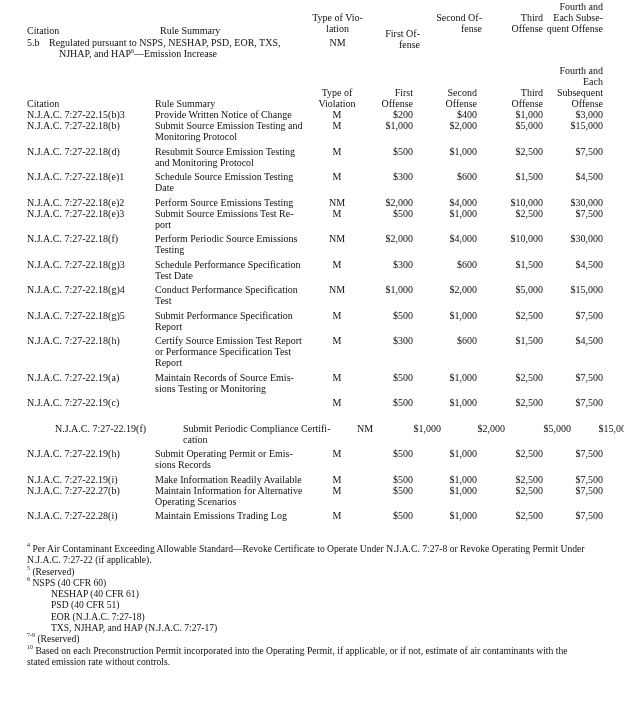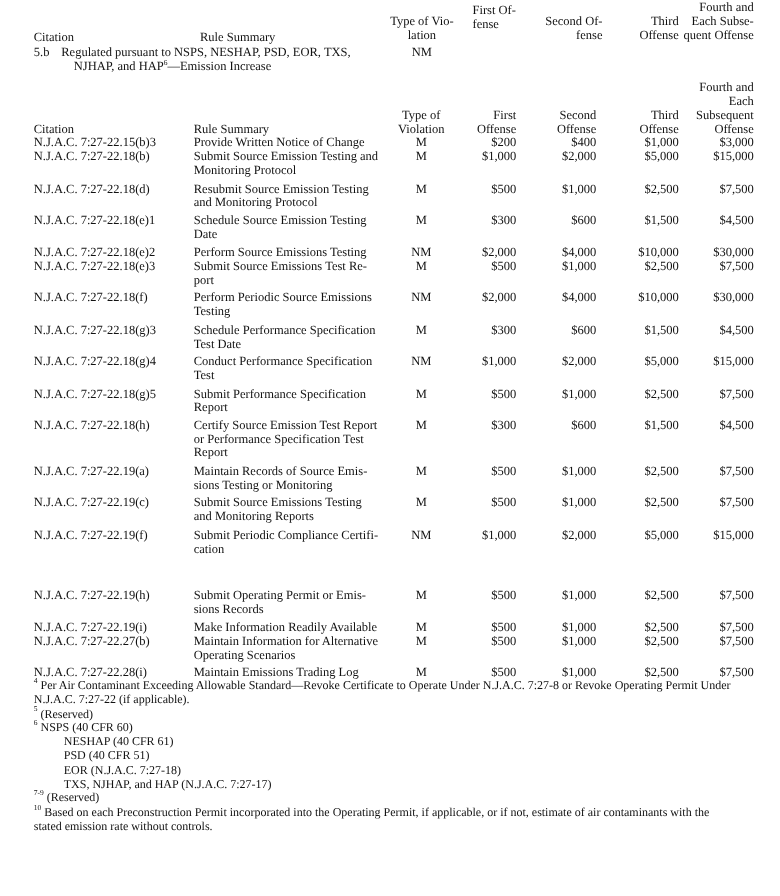--- a/index.html
+++ b/index.html
@@ -8,21 +8,21 @@
     font-family: "Liberation Serif", "DejaVu Serif", serif;
     color: #111; font-size: 10px; line-height: 11px;
   }
   .abs { position: absolute; }
   u, .u { }
 
   
   #top-citation-h { left: 27px; top: 25px; }
   #top-summary-h { left: 160px; top: 25px; }
   #top-type-h { left: 300px; top: 12px; width: 75px; text-align: center; }
-  #top-first-h { left: 378px; top: 3px; width: 42px; }
+  #top-first-h { left: 378px; top: 28px; width: 42px; text-align: right; }
   #top-second-h { left: 425px; top: 12px; width: 57px; text-align: right; }
   #top-third-h { left: 505px; top: 12px; width: 38px; text-align: right; }
   #top-fourth-h { left: 540px; top: 1px; width: 63px; text-align: right; }
   #top-row-num { left: 27px; top: 37px; }
   #top-row-text { left: 49px; top: 37px; width: 250px; }
   #top-row-type { left: 300px; top: 37px; width: 75px; text-align: center; }
 
   
   #main-header { position: absolute; left: 0; top: 61px; width: 624px; height: 48px; }
   .col-cit { position: absolute; left: 27px; width: 125px; }
@@ -247,38 +247,34 @@
         <div>sions Testing or Monitoring</div>
       </div>
     </div>
     <div class="row" style="height: 25.5px;">
       <div class="col-cit">N.J.A.C. 7:27-22.19(c)</div>
       <div class="col-type">M</div>
       <div class="col-f1">$500</div>
       <div class="col-f2">$1,000</div>
       <div class="col-f3">$2,500</div>
       <div class="col-f4">$7,500</div>
-      <div class="col-sum">
-        <div>Submit Source Emissions Testing</div>
-        <div>and Monitoring Reports</div>
-      </div>
-    </div>
-    <div class="row" style="height: 25.5px;">
+    </div>
+    <div class="row" style="height: 25.5px; margin-left: 28px;">
       <div class="col-cit">N.J.A.C. 7:27-22.19(f)</div>
       <div class="col-type">NM</div>
       <div class="col-f1">$1,000</div>
       <div class="col-f2">$2,000</div>
       <div class="col-f3">$5,000</div>
       <div class="col-f4">$15,000</div>
       <div class="col-sum">
         <div>Submit Periodic Compliance Certifi-</div>
         <div>cation</div>
       </div>
     </div>
-    <div class="row" style="height: 25.5px; margin-top: 23px;">
+    <div class="row" style="height: 25.5px;">
       <div class="col-cit">N.J.A.C. 7:27-22.19(h)</div>
       <div class="col-type">M</div>
       <div class="col-f1">$500</div>
       <div class="col-f2">$1,000</div>
       <div class="col-f3">$2,500</div>
       <div class="col-f4">$7,500</div>
       <div class="col-sum">
         <div>Submit Operating Permit or Emis-</div>
         <div>sions Records</div>
       </div>

